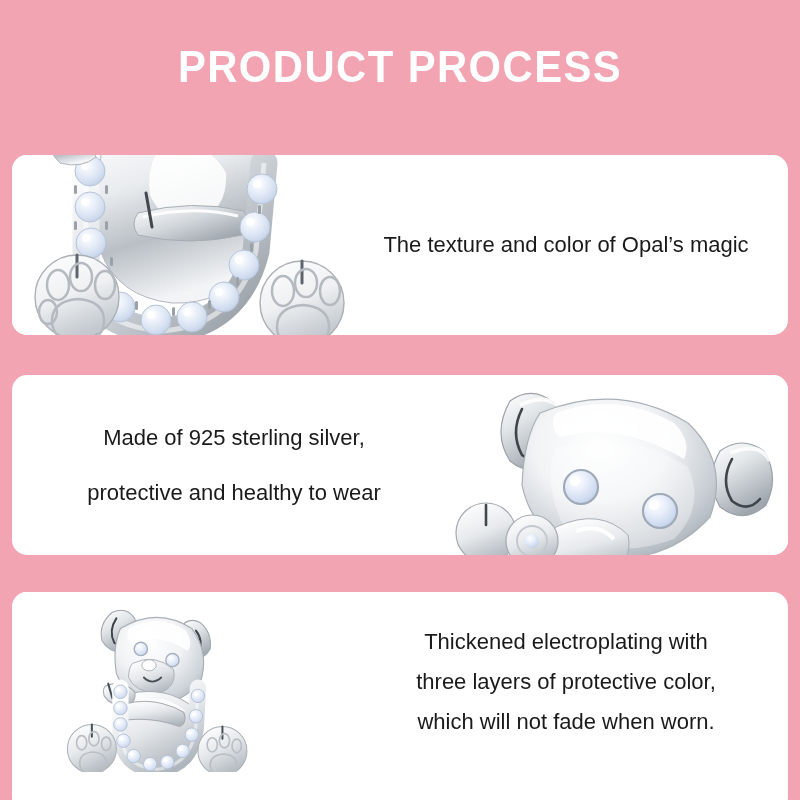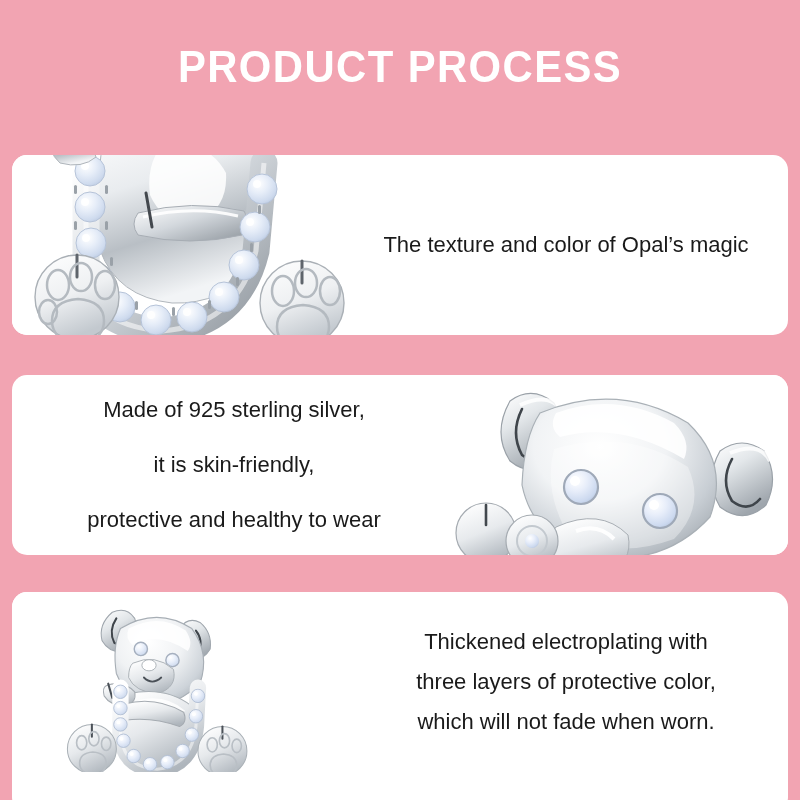--- a/index.html
+++ b/index.html
@@ -174,21 +174,20 @@
       </div>
 
     </div>
   </div>
 
   <div class="card" id="card-2">
     <div class="card-inner">
 
       <div class="copy left">
         <span>Made of 925 sterling silver,</span>
-        <span>it is skin-friendly,</span>
         <span>protective and healthy to wear</span>
       </div>
 
       <div class="media right">
         <svg width="340" height="180" viewBox="0 0 340 180">
           <defs>
             <radialGradient id="c2head" cx="0.4" cy="0.3" r="0.85">
               <stop offset="0%" stop-color="#ffffff"></stop>
               <stop offset="40%" stop-color="#f1f3f5"></stop>
               <stop offset="72%" stop-color="#c8ced4"></stop>

